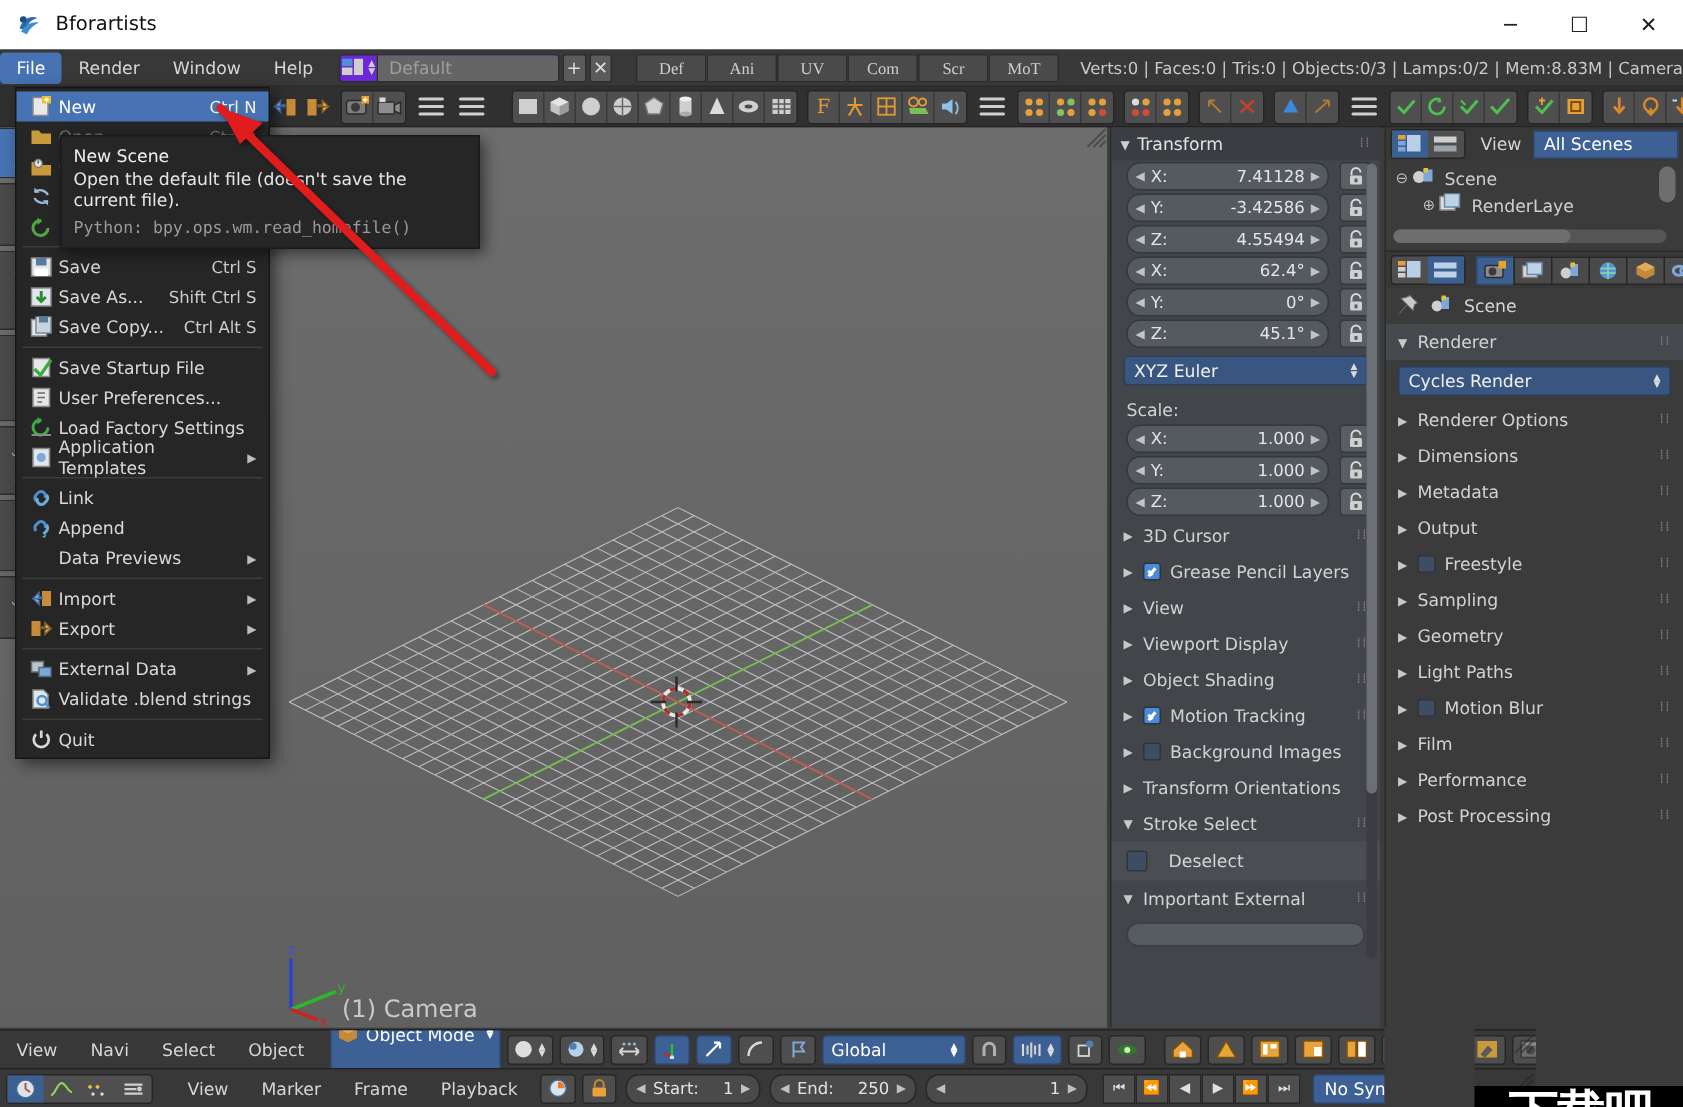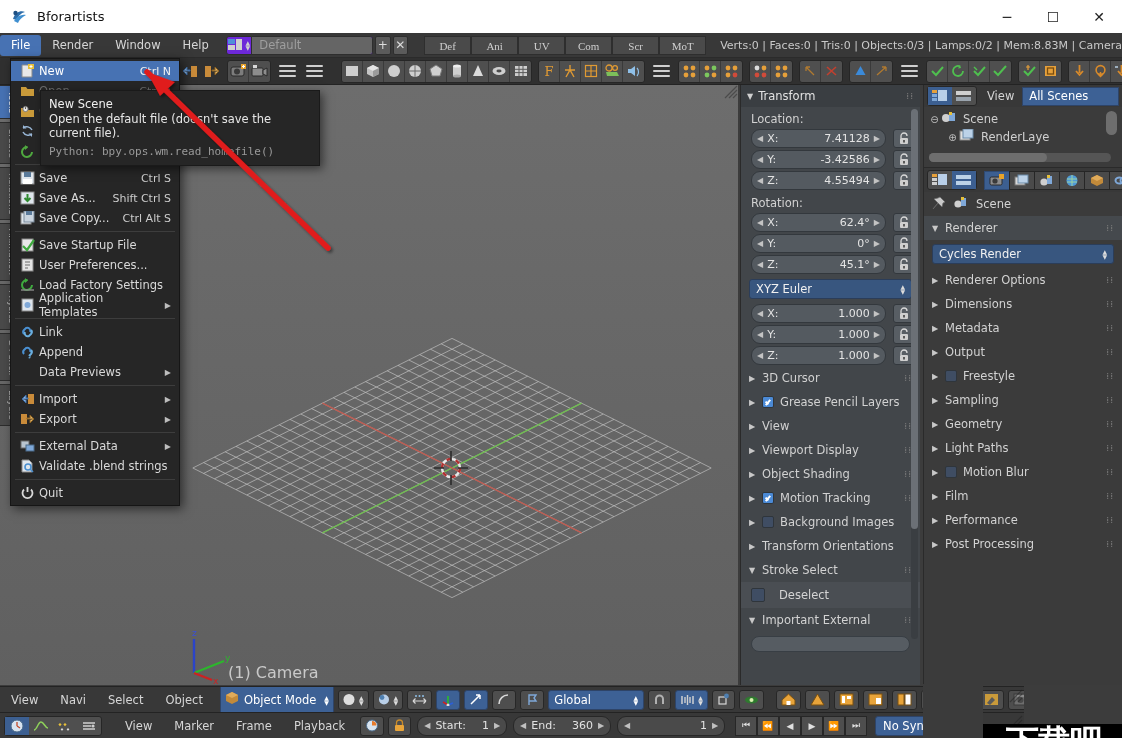--- a/index.html
+++ b/index.html
@@ -219,21 +219,21 @@
   .annot { position:absolute; left:0; top:0; width:1122px; height:738px; pointer-events:none; z-index:70; }
 
   
   .vheader {
     position:absolute; left:0; top:686px; width:1024px; height:26px;
     background:#383838; border-top:1px solid #232323;
     display:flex; align-items:center; overflow:hidden;
   }
   .vh-menu { padding:0 11px; font-size:11.5px; color:#d6d6d6; flex:0 0 auto;}
   .modesel {
-    display:flex; align-items:center; height:35px; background:#3d6195; border:1px solid #2e4468;
+    display:flex; align-items:flex-start; height:35px; background:#3d6195; border:1px solid #2e4468;
     border-radius:3px; padding:0 4px 0 4px; margin-left:6px; color:#fff; font-size:11.5px; flex:0 0 auto;
   }
   .modesel .spin { margin-left:8px; display:flex; flex-direction:column; font-size:6px; line-height:5px;}
   .vh-btn {
     height:20px; background:#4e4e4e; border:1px solid #272727; border-radius:3px;
     display:flex; align-items:center; justify-content:center; padding:0 4px; margin-left:4px;
     color:#ddd; font-size:11px; flex:0 0 auto;
   }
   .vh-btn.sel { background:#3d6195; border-color:#2e4468; }
   .globalsel {
@@ -696,21 +696,20 @@
     </svg>
   </div>
 
   <div class="npanel">
     <div class="pnl-hdr">
       <span class="tri">▼</span>
       <span>Transform</span>
       <span class="grip">⁞⁞</span>
     </div>
 
-    <div class="pnl-sub">Location:</div>
     <div class="vecrow">
       <div class="numfld">
         <span class="ar">◀</span>
         <span class="lb">X:</span>
         <span class="vl">7.41128</span>
         <span class="ar">▶</span>
       </div>
       <div class="lockbtn">
         <svg width="12" height="13" viewBox="0 0 12 13">
             <path d="M3 6V4a3 3 0 0 1 6 0" fill="none" stroke="#d8d8d8" stroke-width="1.3"></path>
@@ -743,21 +742,20 @@
       </div>
       <div class="lockbtn">
         <svg width="12" height="13" viewBox="0 0 12 13">
             <path d="M3 6V4a3 3 0 0 1 6 0" fill="none" stroke="#d8d8d8" stroke-width="1.3"></path>
             <rect x="2" y="6" width="8" height="6" rx="1" fill="#cfcfcf"></rect>
             <rect x="5" y="8" width="2" height="2.5" fill="#5a5a5a"></rect>
           </svg>
       </div>
     </div>
 
-    <div class="pnl-sub">Rotation:</div>
     <div class="vecrow">
       <div class="numfld">
         <span class="ar">◀</span>
         <span class="lb">X:</span>
         <span class="vl">62.4°</span>
         <span class="ar">▶</span>
       </div>
       <div class="lockbtn">
         <svg width="12" height="13" viewBox="0 0 12 13">
             <path d="M3 6V4a3 3 0 0 1 6 0" fill="none" stroke="#d8d8d8" stroke-width="1.3"></path>
@@ -798,20 +796,21 @@
     </div>
 
     <div class="dropfld">
       <span>XYZ Euler</span>
       <span class="spin">
           <span>▲</span>
           <span>▼</span>
         </span>
     </div>
 
+    <div class="pnl-sub">Scale:</div>
     <div class="vecrow">
       <div class="numfld">
         <span class="ar">◀</span>
         <span class="lb">X:</span>
         <span class="vl">1.000</span>
         <span class="ar">▶</span>
       </div>
       <div class="lockbtn">
         <svg width="12" height="13" viewBox="0 0 12 13">
             <path d="M3 6V4a3 3 0 0 1 6 0" fill="none" stroke="#d8d8d8" stroke-width="1.3"></path>
@@ -1321,21 +1320,21 @@
     </div>
     <div class="tl-frm">
       <span class="ar">◀</span>
       <span class="lb">Start:</span>
       <span class="vl">1</span>
       <span class="ar">▶</span>
     </div>
     <div class="tl-frm">
       <span class="ar">◀</span>
       <span class="lb">End:</span>
-      <span class="vl">360</span>
+      <span class="vl">250</span>
       <span class="ar">▶</span>
     </div>
     <div class="tl-frm" style="width:108px">
       <span class="ar">◀</span>
       <span class="vl" style="margin-left:auto">1</span>
       <span class="ar">▶</span>
     </div>
     <div class="pbtns">
       <div class="pbtn">⏮</div>
       <div class="pbtn">⏪</div>

